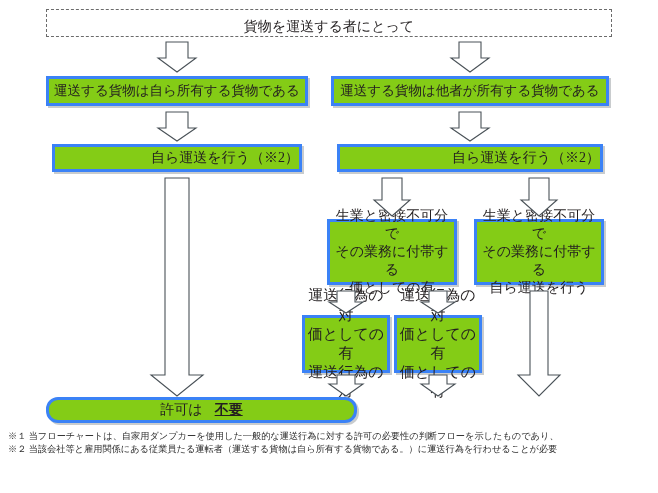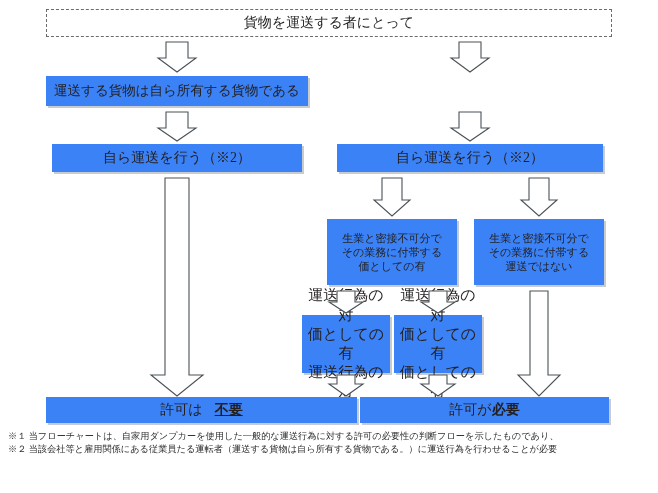--- a/index.html
+++ b/index.html
@@ -17,41 +17,41 @@
   }
   #chart {
     position: absolute;
     left: 0; top: 0;
     width: 658px;
     height: 493px;
   }
   .box {
     position: absolute;
     box-sizing: border-box;
-    background: #3b82f6;
+    background: #84cc16;
     border: 3px solid #3b82f6;
     display: flex;
     align-items: center;
     justify-content: center;
     text-align: center;
     line-height: 1.28;
     color: #231f20;
   }
   .box.shadowed {
     box-shadow: 2px 2px 0 #c9ccce;
   }
   .title-box {
     border: 1px dashed #6b6b6b;
     border-width: 1px;
     background: #ffffff;
     font-size: 14px;
   }
   .lvl2 { font-size: 13.5px; }
-  .lvl3 { font-size: 14px; }
-  .mid  { font-size: 11px; }
+  .lvl3 { font-size: 14px; justify-content: flex-end; }
+  .mid  { font-size: 14px; }
   .small{ font-size: 15px; }
   .result { font-size: 14px; }
   .result b { font-weight: bold; }
   .result .ul { text-decoration: underline; font-weight: bold; margin-left: 12px; }
 
   .arrow-layer {
     position: absolute;
     left: 0; top: 0;
     width: 658px; height: 493px;
     pointer-events: none;
@@ -69,64 +69,63 @@
   .note-line {
     white-space: nowrap;
   }
   .note-indent { padding-left: 26px; }
 </style>
 </head>
 <body>
 
 <div id="chart">
 
-  <div class="box title-box" style="left:46px; top:9px; width:566px; height:28px;">
+  <div class="box title-box" style="left:46px; top:9px; width:566px; height:28px;align-items:flex-end;">
     <span>貨物を運送する者にとって</span>
   </div>
 
   <div class="box shadowed lvl2" style="left:46px; top:76px; width:262px; height:30px;">
     <span>運送する貨物は自ら所有する貨物である</span>
+  </div>
+  <div class="box shadowed lvl2" style="left:331px; top:76px; width:278px; height:30px;">
+    <span>運送する貨物は他者が所有する貨物である</span>
   </div>
 
   <div class="box shadowed lvl3" style="left:52px; top:144px; width:250px; height:28px;">
     <span>自ら運送を行う（※2）</span>
   </div>
   <div class="box shadowed lvl3" style="left:337px; top:144px; width:266px; height:28px;">
     <span>自ら運送を行う（※2）</span>
   </div>
 
   <div class="box shadowed mid" style="left:327px; top:219px; width:130px; height:66px; flex-direction:column;">
     <span>生業と密接不可分で</span>
     <span>その業務に付帯する</span>
     <span>価としての有</span>
   </div>
   <div class="box shadowed mid" style="left:474px; top:219px; width:130px; height:66px; flex-direction:column;">
     <span>生業と密接不可分で</span>
     <span>その業務に付帯する</span>
-    <span>運送ではない</span>
+    <span>自ら運送を行う</span>
   </div>
 
   <div class="box shadowed small" style="left:302px; top:315px; width:88px; height:58px; flex-direction:column;">
     <span>運送行為の対</span>
     <span>価としての有</span>
     <span>運送行為の対</span>
   </div>
   <div class="box shadowed small" style="left:394px; top:315px; width:88px; height:58px; flex-direction:column;">
     <span>運送行為の対</span>
     <span>価としての有</span>
     <span>価としての有</span>
   </div>
 
-  <div class="box shadowed result" style="left:46px; top:397px; width:311px; height:26px;">
+  <div class="box shadowed result" style="left:46px; top:397px; width:311px; height:26px;border-radius:12px;">
     <span>許可は</span>
       <span class="ul">不要</span>
-  </div>
-  <div class="box shadowed result" style="left:360px; top:397px; width:249px; height:26px;">
-    <span>許可が</span>
-      <b>必要</b>
   </div>
 
   <svg class="arrow-layer" viewBox="0 0 658 493" width="658" height="493" xmlns="http://www.w3.org/2000/svg">
     <g fill="#ffffff" stroke="#4a5258" stroke-width="1.1" stroke-linejoin="miter">
 
       <path d="M166,42 L188,42 L188,58 L196,58 L177,72 L158,58 L166,58 Z"></path>
 
       <path d="M459,42 L481,42 L481,58 L489,58 L470,72 L451,58 L459,58 Z"></path>
 
       <path d="M166,112 L188,112 L188,128 L196,128 L177,141 L158,128 L166,128 Z"></path>

